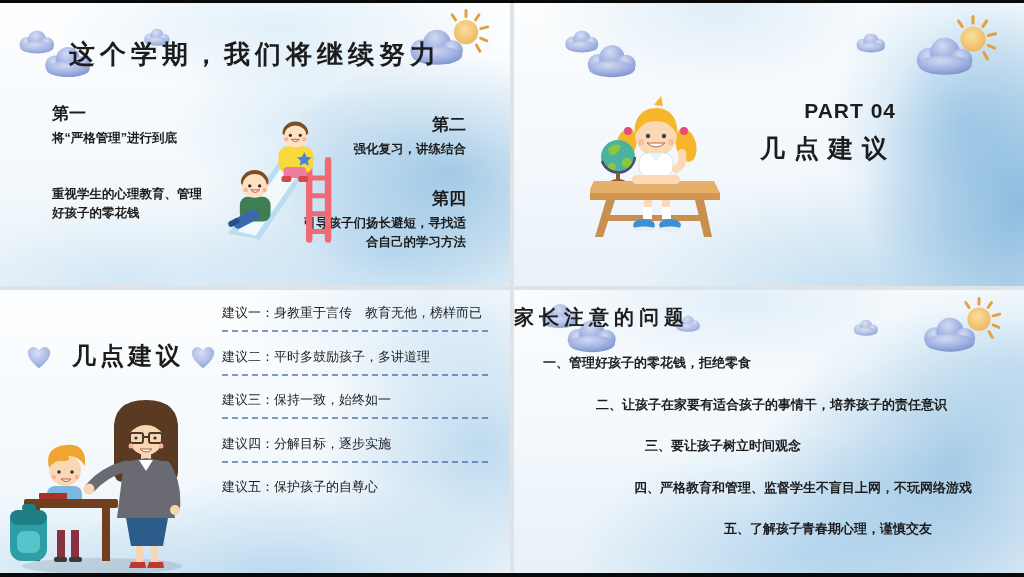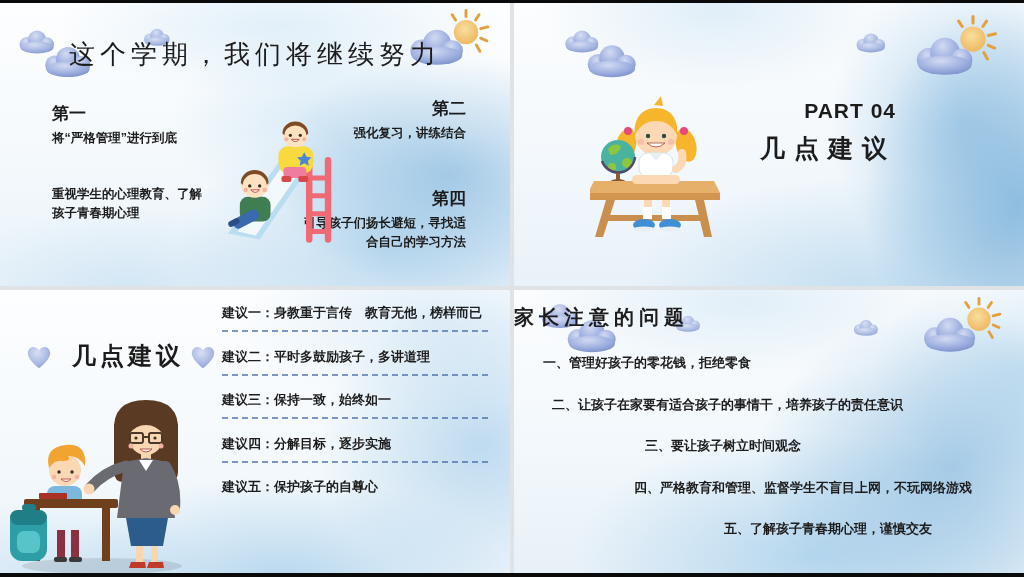--- a/index.html
+++ b/index.html
@@ -41,55 +41,55 @@
     radial-gradient(ellipse 330px 170px at 58% 94%, rgba(130,188,227,.50), rgba(130,188,227,0) 72%),
     radial-gradient(ellipse 210px 150px at 100% 28%, rgba(148,198,231,.42), rgba(148,198,231,0) 72%),
     radial-gradient(ellipse 300px 100px at 45% 4%, rgba(188,219,240,.42), rgba(188,219,240,0) 75%),
     linear-gradient(180deg,#fcfdfe 0%,#f2f8fc 55%,#e8f1f8 100%);}
 
   .abs{position:absolute;}
   svg{display:block;}
 
   
   .s1-title{left:0;right:0;top:34px;text-align:center;
-    font-size:26px;font-weight:400;letter-spacing:5px;white-space:nowrap;}
+    font-size:26px;font-weight:700;letter-spacing:5px;white-space:nowrap;}
   .pt{position:absolute;}
   .pt-label{font-size:17px;font-weight:800;margin-bottom:4px;}
   .pt-text{font-size:12.5px;font-weight:700;line-height:1.55;}
   .p1{left:52px;top:99px;max-width:175px;}
-  .p2{right:44px;top:94px;text-align:right;max-width:175px;}
+  .p2{right:44px;top:110px;text-align:right;max-width:175px;}
   .p3{left:52px;top:182px;width:158px;}
   .p4{right:44px;top:184px;text-align:right;width:170px;}
   .kids{left:220px;top:104px;width:114px;height:140px;}
 
   
   .girl{left:76px;top:84px;width:130px;height:150px;}
   .s2-text{left:246px;top:96px;text-align:right;}
   .s2-part{font-size:21px;font-weight:800;letter-spacing:1px;}
   .s2-title{font-size:25px;font-weight:700;letter-spacing:9px;margin-top:9px;white-space:nowrap;}
 
   
   .s3-title{left:38px;top:50px;width:180px;text-align:center;
     font-size:24px;font-weight:700;letter-spacing:4px;white-space:nowrap;}
   .s3-heartL{left:24px;top:54px;width:30px;height:27px;}
   .s3-heartR{left:188px;top:54px;width:30px;height:27px;}
   .teach{left:8px;top:90px;width:184px;height:196px;}
   .s3-list{left:222px;top:14px;width:266px;}
   .sug{height:43.6px;}
-  .sug-text{display:block;font-size:13px;font-weight:700;white-space:nowrap;}
+  .sug-text{display:block;font-size:13px;font-weight:400;white-space:nowrap;}
   .sug-sep{margin-top:8px;border-top:2px dashed rgba(58,98,162,.65);}
   .sug:last-child .sug-sep{display:none;}
 
   
   .s4-title{left:0;right:0;top:14px;text-align:left;
     font-size:20px;font-weight:700;letter-spacing:5px;white-space:nowrap;}
   .s4-list{left:0;top:64px;width:100%;}
   .s4-item{height:41.5px;font-size:13px;font-weight:600;white-space:nowrap;}
   .s4-item:nth-of-type(1){margin-left:29px;}
-  .s4-item:nth-of-type(2){margin-left:38px;}
+  .s4-item:nth-of-type(2){margin-left:82px;}
   .s4-item:nth-of-type(3){margin-left:131px;}
   .s4-item:nth-of-type(4){margin-left:120px;}
   .s4-item:nth-of-type(5){margin-left:210px;}
 
   
   .s1-c1{left:14px;top:24px;width:46px;height:29px;}
   .s1-c1b{left:38px;top:40px;width:60px;height:37px;}
   .s1-c2{left:140px;top:23px;width:34px;height:22px;}
   .s1-sun{left:438px;top:4px;width:56px;height:52px;}
   .s1-c3{left:402px;top:22px;width:70px;height:43px;}
@@ -173,21 +173,21 @@
 
     <div class="pt p1">
       <div class="pt-label">第一</div>
       <div class="pt-text">将“严格管理”进行到底</div>
     </div>
     <div class="pt p2">
       <div class="pt-label">第二</div>
       <div class="pt-text">强化复习，讲练结合</div>
     </div>
     <div class="pt p3">
-      <div class="pt-text">重视学生的心理教育、了解孩子青春期心理</div>
+      <div class="pt-text">重视学生的心理教育、管理好孩子的零花钱</div>
     </div>
     <div class="pt p4">
       <div class="pt-label">第四</div>
       <div class="pt-text">引导孩子们扬长避短，寻找适合自己的学习方法</div>
     </div>
 
     <svg class="abs kids" viewBox="0 0 115 138">
       <polygon points="62,50 96,50 40,132 8,126" fill="#b9ddf1"></polygon>
       <polygon points="68,50 90,50 36,128 18,124" fill="#f2f9fd"></polygon>
       <g stroke="#ef6a74" stroke-linecap="round">

